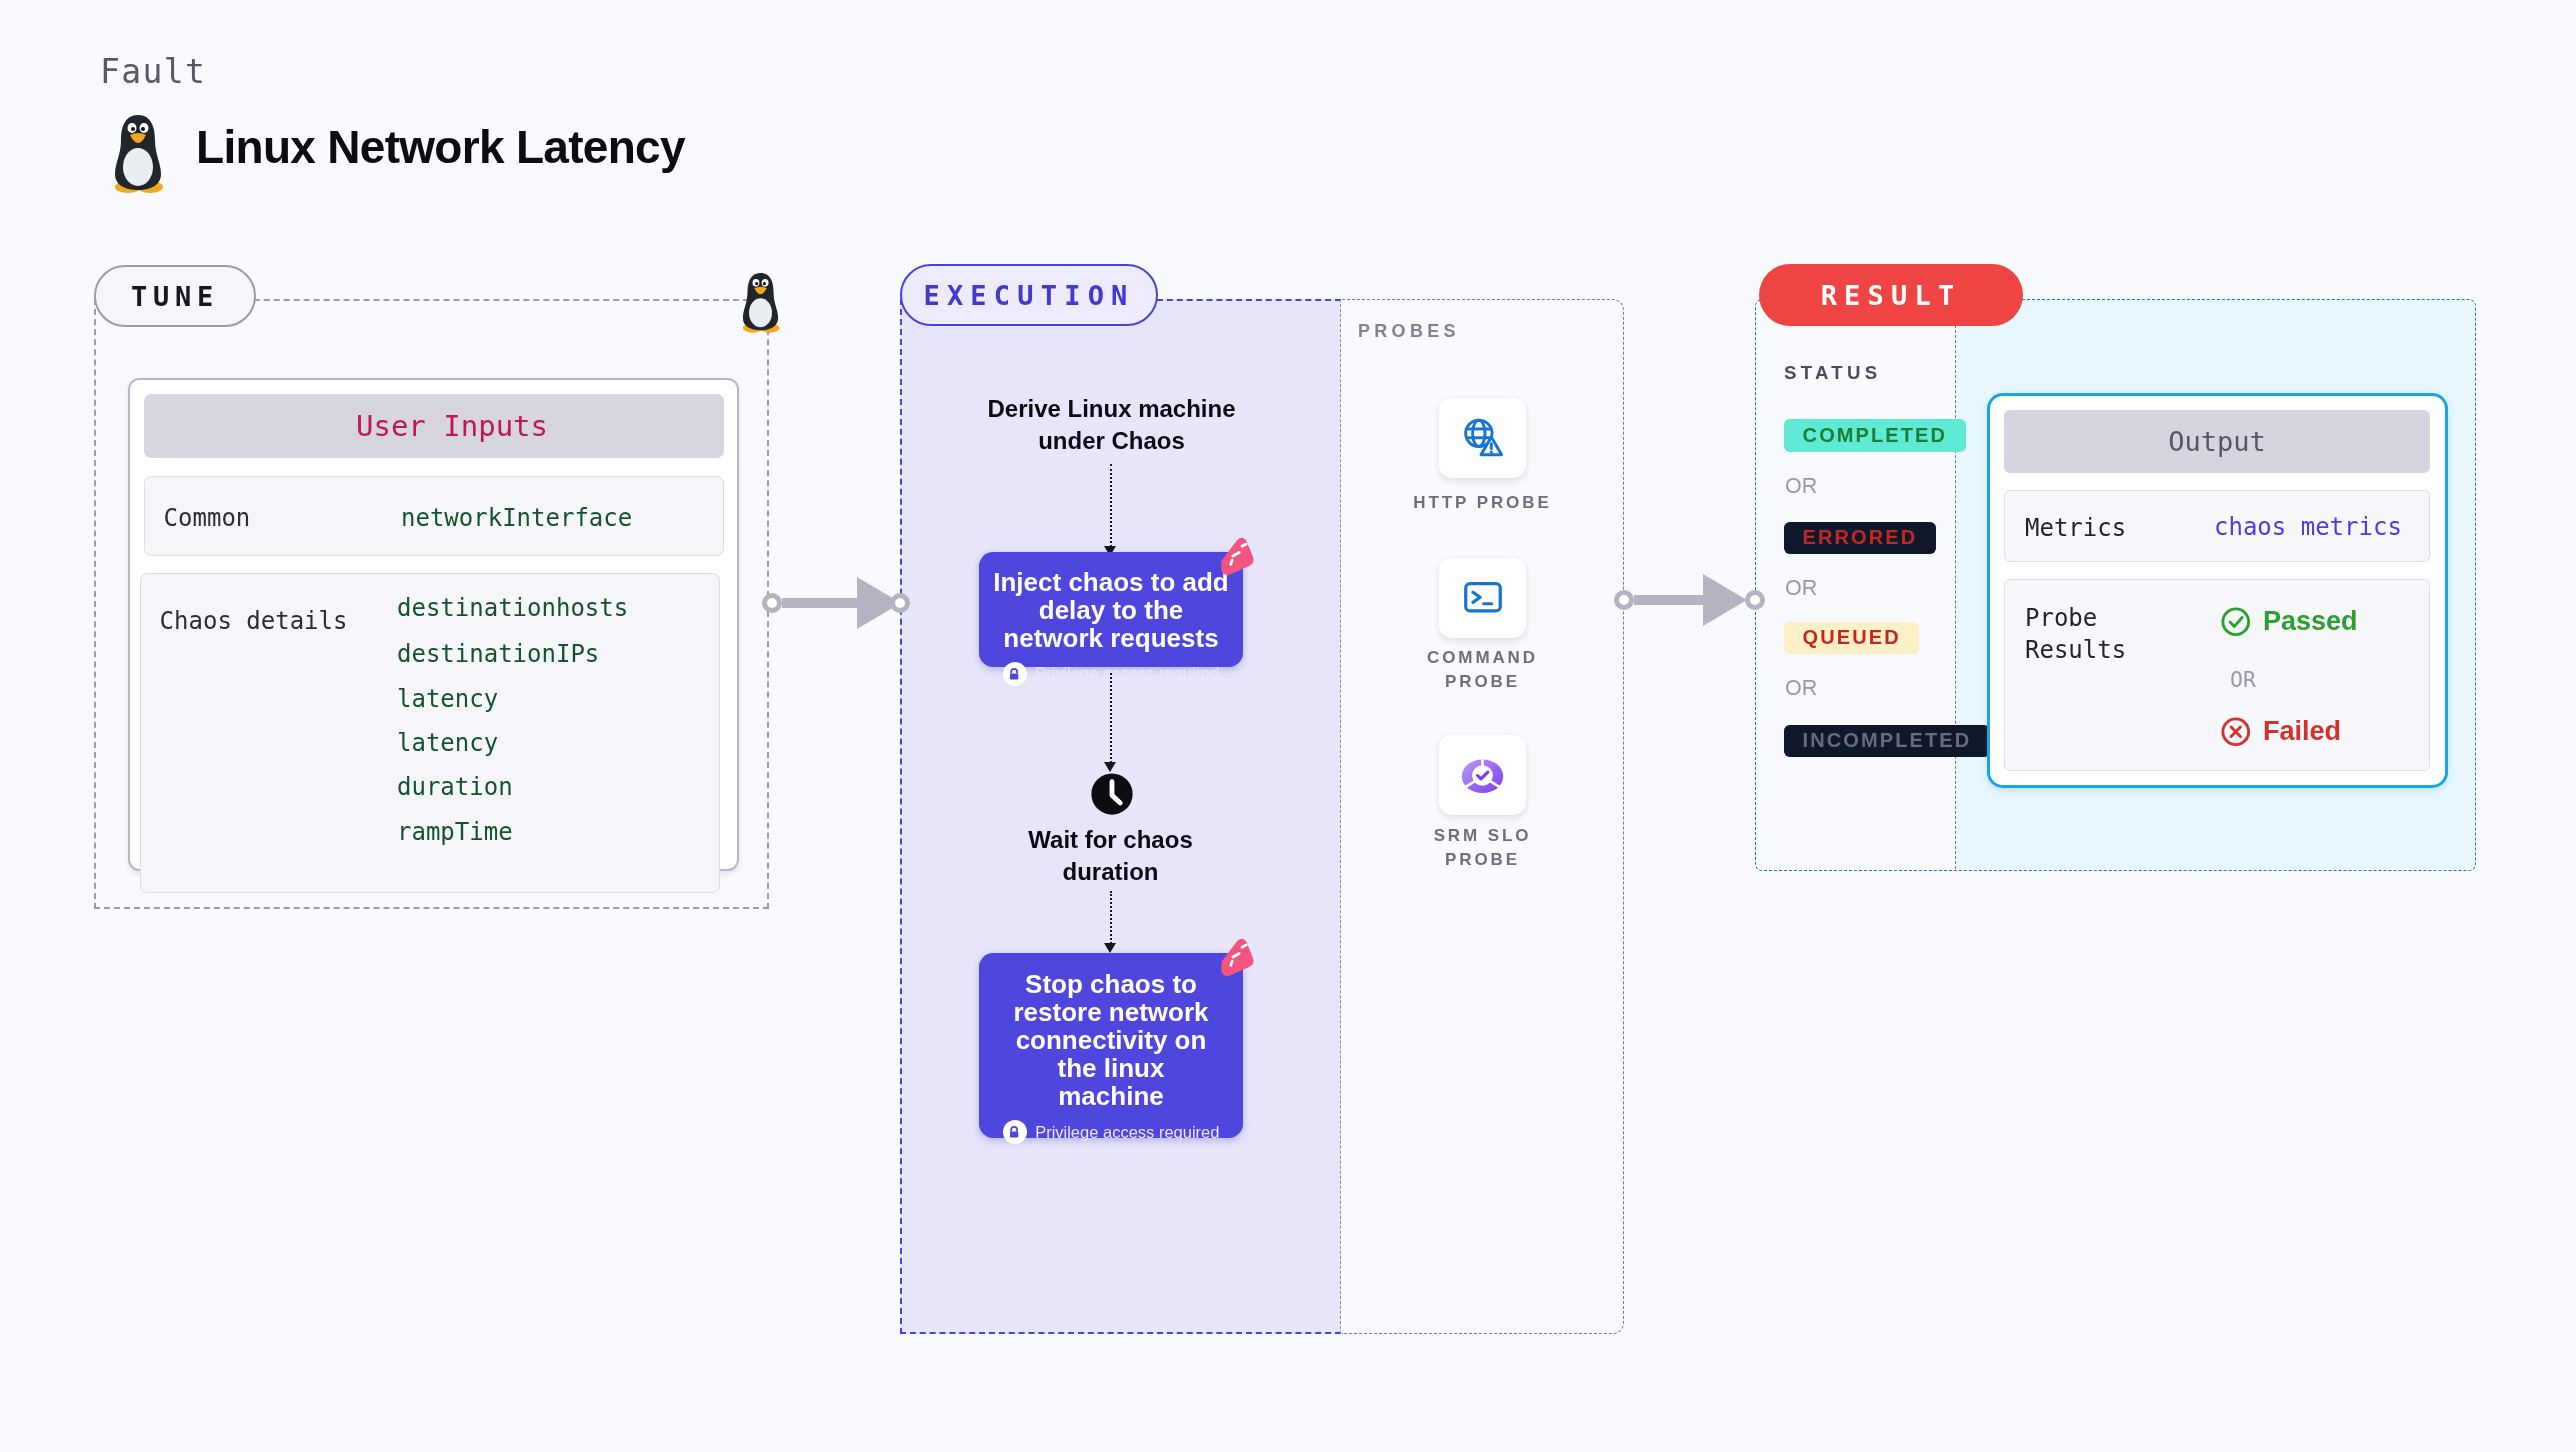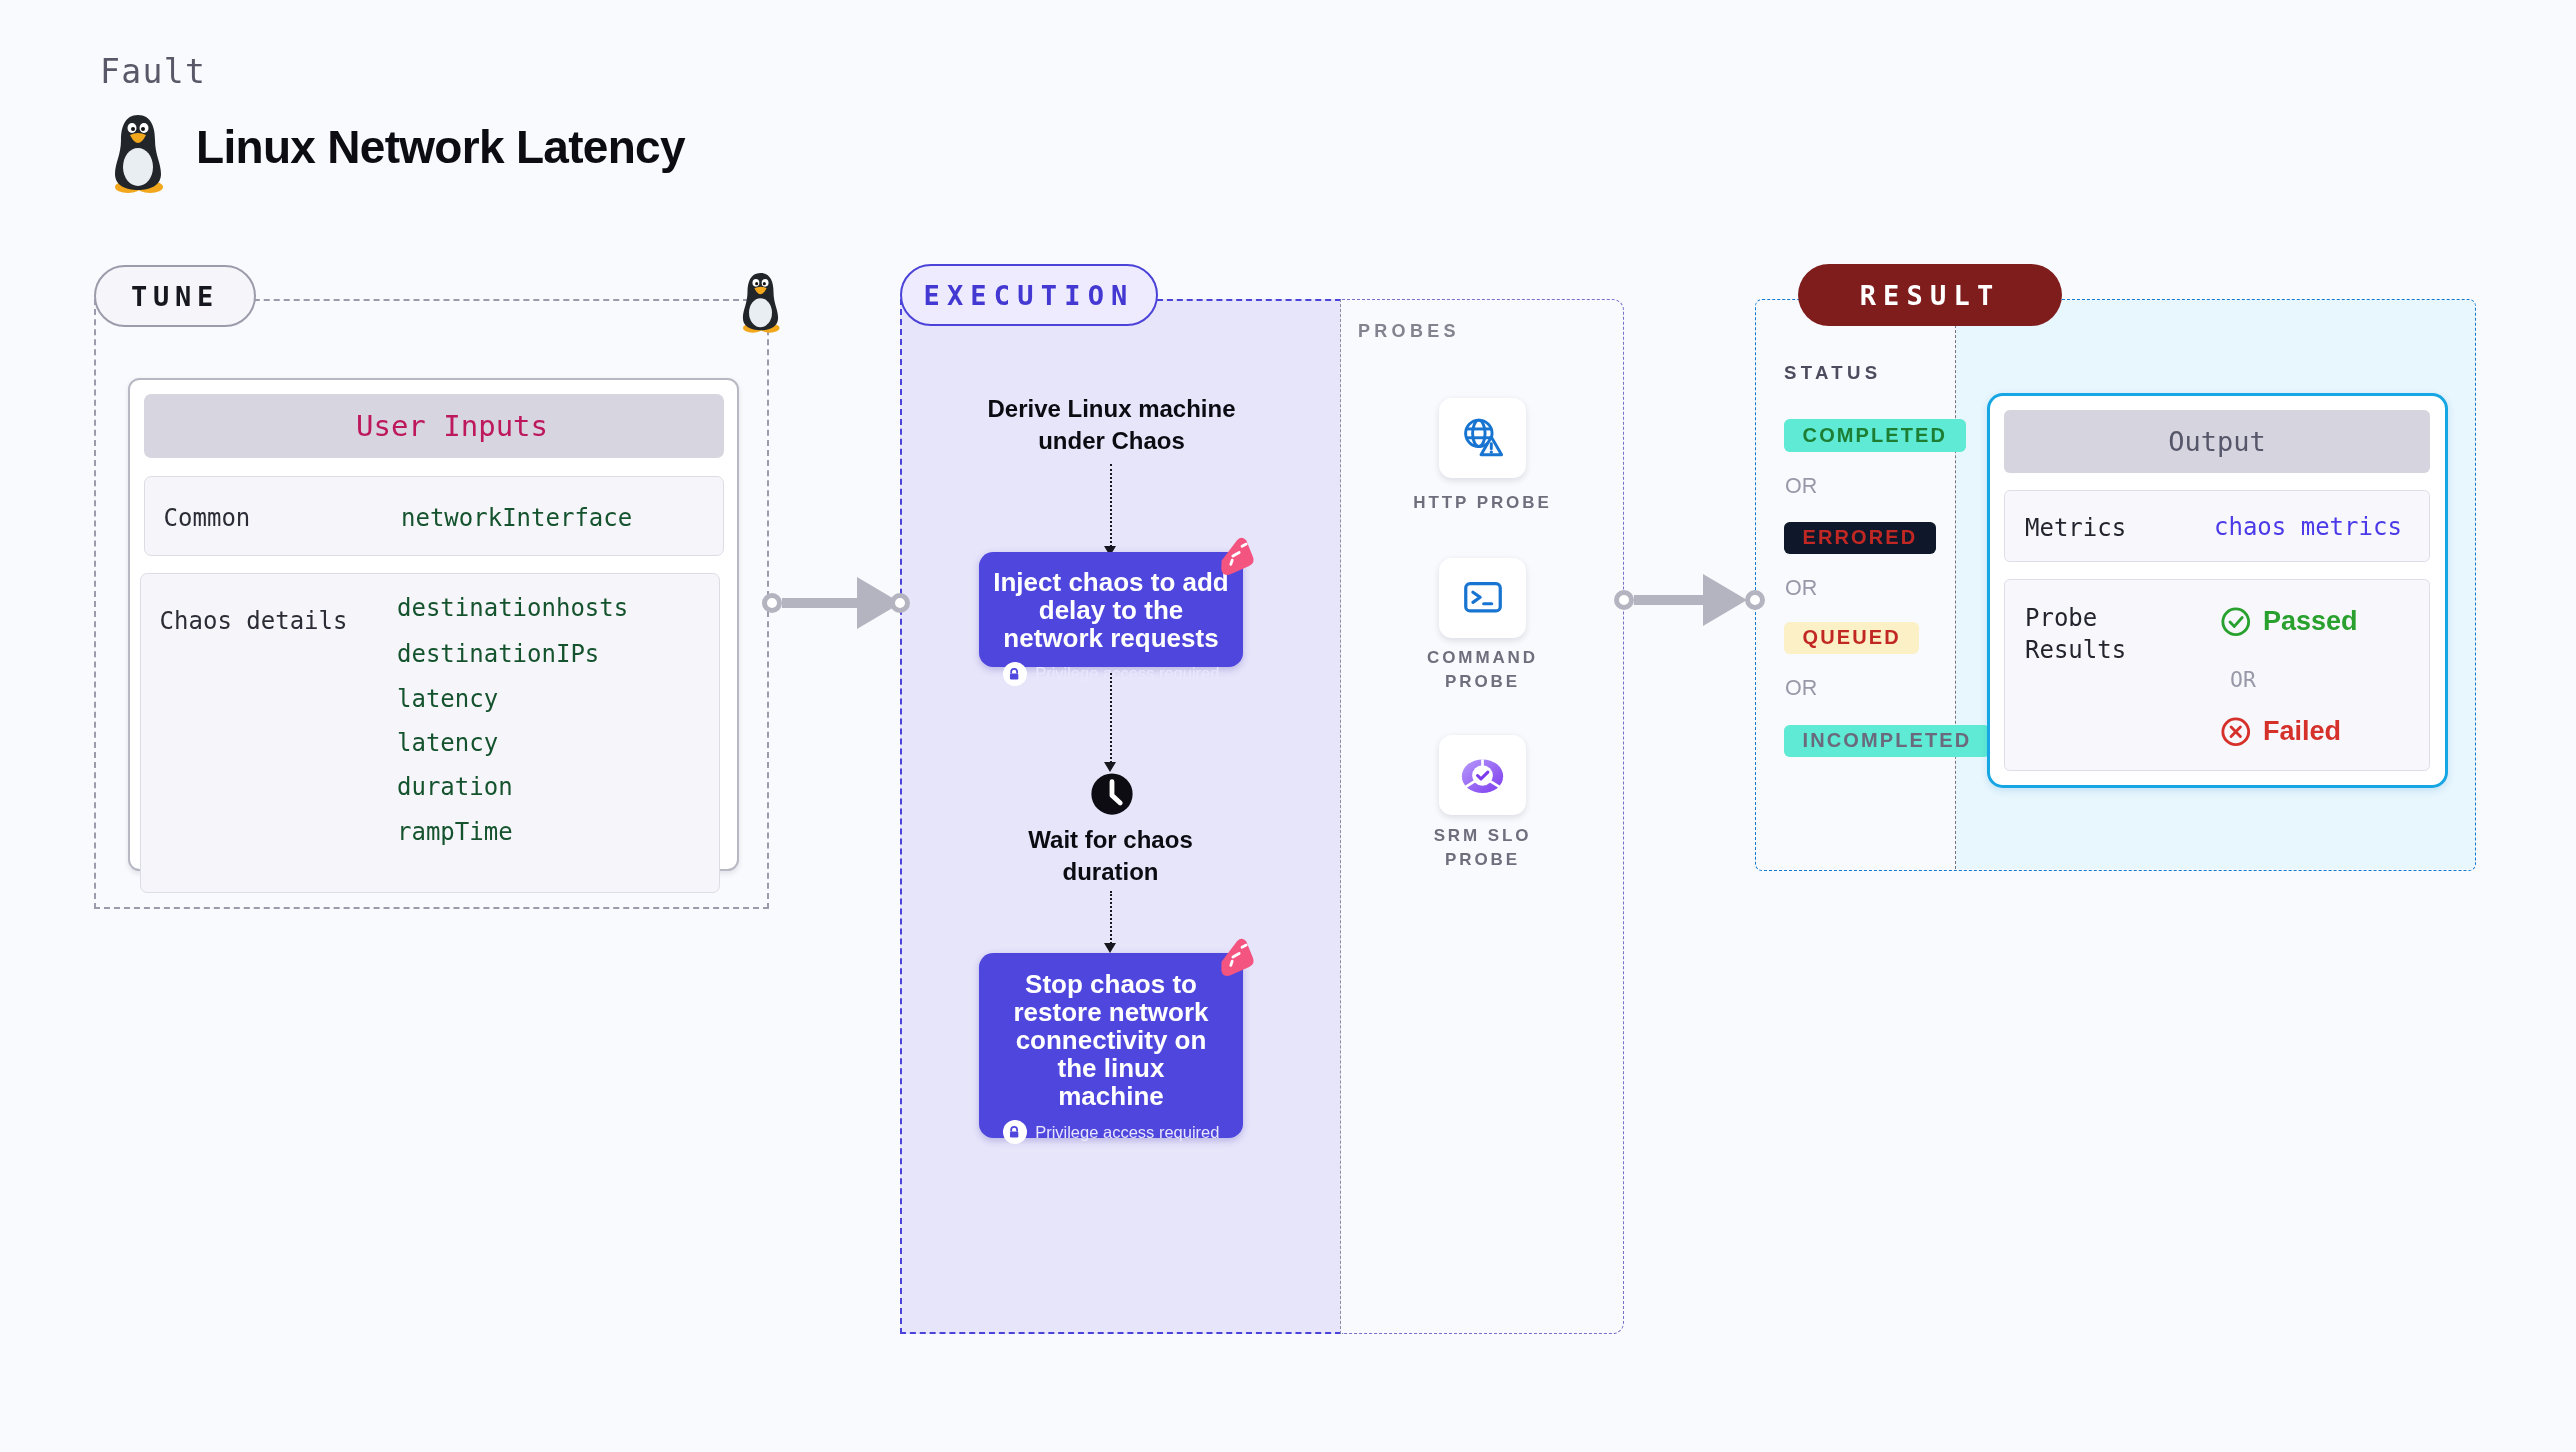--- a/index.html
+++ b/index.html
@@ -12,21 +12,21 @@
   .eyebrow { left:100px; top:52px; font-size:33px; color:#585868; letter-spacing:1.4px; }
   .page-title { left:196px; top:120px; font-size:46px; font-weight:bold; color:#0c0c12; letter-spacing:-0.7px; }
   .tux-large { left:105px; top:113px; width:66px; height:80px; }
   .tux-small { left:736px; top:266px; width:49px; height:72px; z-index:5; }
 
   
   .badge-pill { height:62px; border-radius:31.5px; display:flex; align-items:center; justify-content:center;
     font-family:"DejaVu Sans Mono",monospace; font-weight:bold; font-size:27px; z-index:6; }
   .tune-badge { left:94px; top:265px; width:162px; background:#f6f6fa; border:2.1px solid #9b9bab; color:#17171f; letter-spacing:5.7px; }
   .exec-badge { left:900px; top:264px; width:258px; background:#edebfd; border:2.9px solid #4b42d9; color:#4338d2; letter-spacing:7.2px; }
-  .result-badge { left:1798px; top:264px; width:264px; background:#7f1d1d; color:#ffffff; letter-spacing:7.2px; }
+  .result-badge { left:1759px; top:264px; width:264px; background:#ef4444; color:#ffffff; letter-spacing:7.2px; }
 
   
   .tune-box { left:94px; top:299px; width:675px; height:610px; border:2.1px dashed #9b9bab; }
   .inputs-card { left:128px; top:378px; width:611px; height:493px; background:#ffffff; border:2.1px solid #b8b8c4;
     border-radius:11.5px; box-shadow:0 2.1px 5.7px rgba(40,40,70,.10); }
   .inputs-header { left:144px; top:394px; width:580px; height:64px; background:#d7d6e0; border-radius:7.2px;
     display:flex; align-items:center; justify-content:center; font-size:29px; color:#be185d;padding-left:36px; }
   .input-row { background:#f6f6fa; border:1.4px solid #dcdce4; border-radius:7.2px; }
   .row1 { left:144px; top:476px; width:580px; height:80px; }
   .row2 { left:140px; top:573px; width:580px; height:320px; }
@@ -246,21 +246,21 @@
 <div class="abs result-divider"></div>
 <div class="abs badge-pill result-badge">RESULT</div>
 
 <div class="abs status-label">STATUS</div>
 <div class="abs status-badge" style="top: 419px; background: #5eead4; color: rgb(29, 126, 51);">COMPLETED</div>
 <div class="abs or-text" style="top:474px;">OR</div>
 <div class="abs status-badge" style="top: 522px; height: 31.5px; background: #0f172a; color: rgb(194, 40, 35); text-align: center;">ERRORED</div>
 <div class="abs or-text" style="top:576px;">OR</div>
 <div class="abs status-badge" style="top: 622px; height: 31.5px; background: rgb(252, 240, 198); color: rgb(194, 40, 35);">QUEUED</div>
 <div class="abs or-text" style="top:676px;">OR</div>
-<div class="abs status-badge" style="top: 725px; height: 31.5px; background: #5eead4; color: rgb(106, 106, 124);">INCOMPLETED</div>
+<div class="abs status-badge" style="top: 725px; height: 31.5px; background: #0f172a; color: rgb(106, 106, 124);">INCOMPLETED</div>
 
 <div class="abs output-card"></div>
 <div class="abs output-header mono">Output</div>
 
 <div class="abs output-row metrics-row">
   <span class="abs mono out-label" style="left:20px; top:21.5px;">Metrics</span>
   <span class="abs mono out-value" style="left:209px; top:21.5px;">chaos metrics</span>
 </div>
 
 <div class="abs output-row proberes-row">

